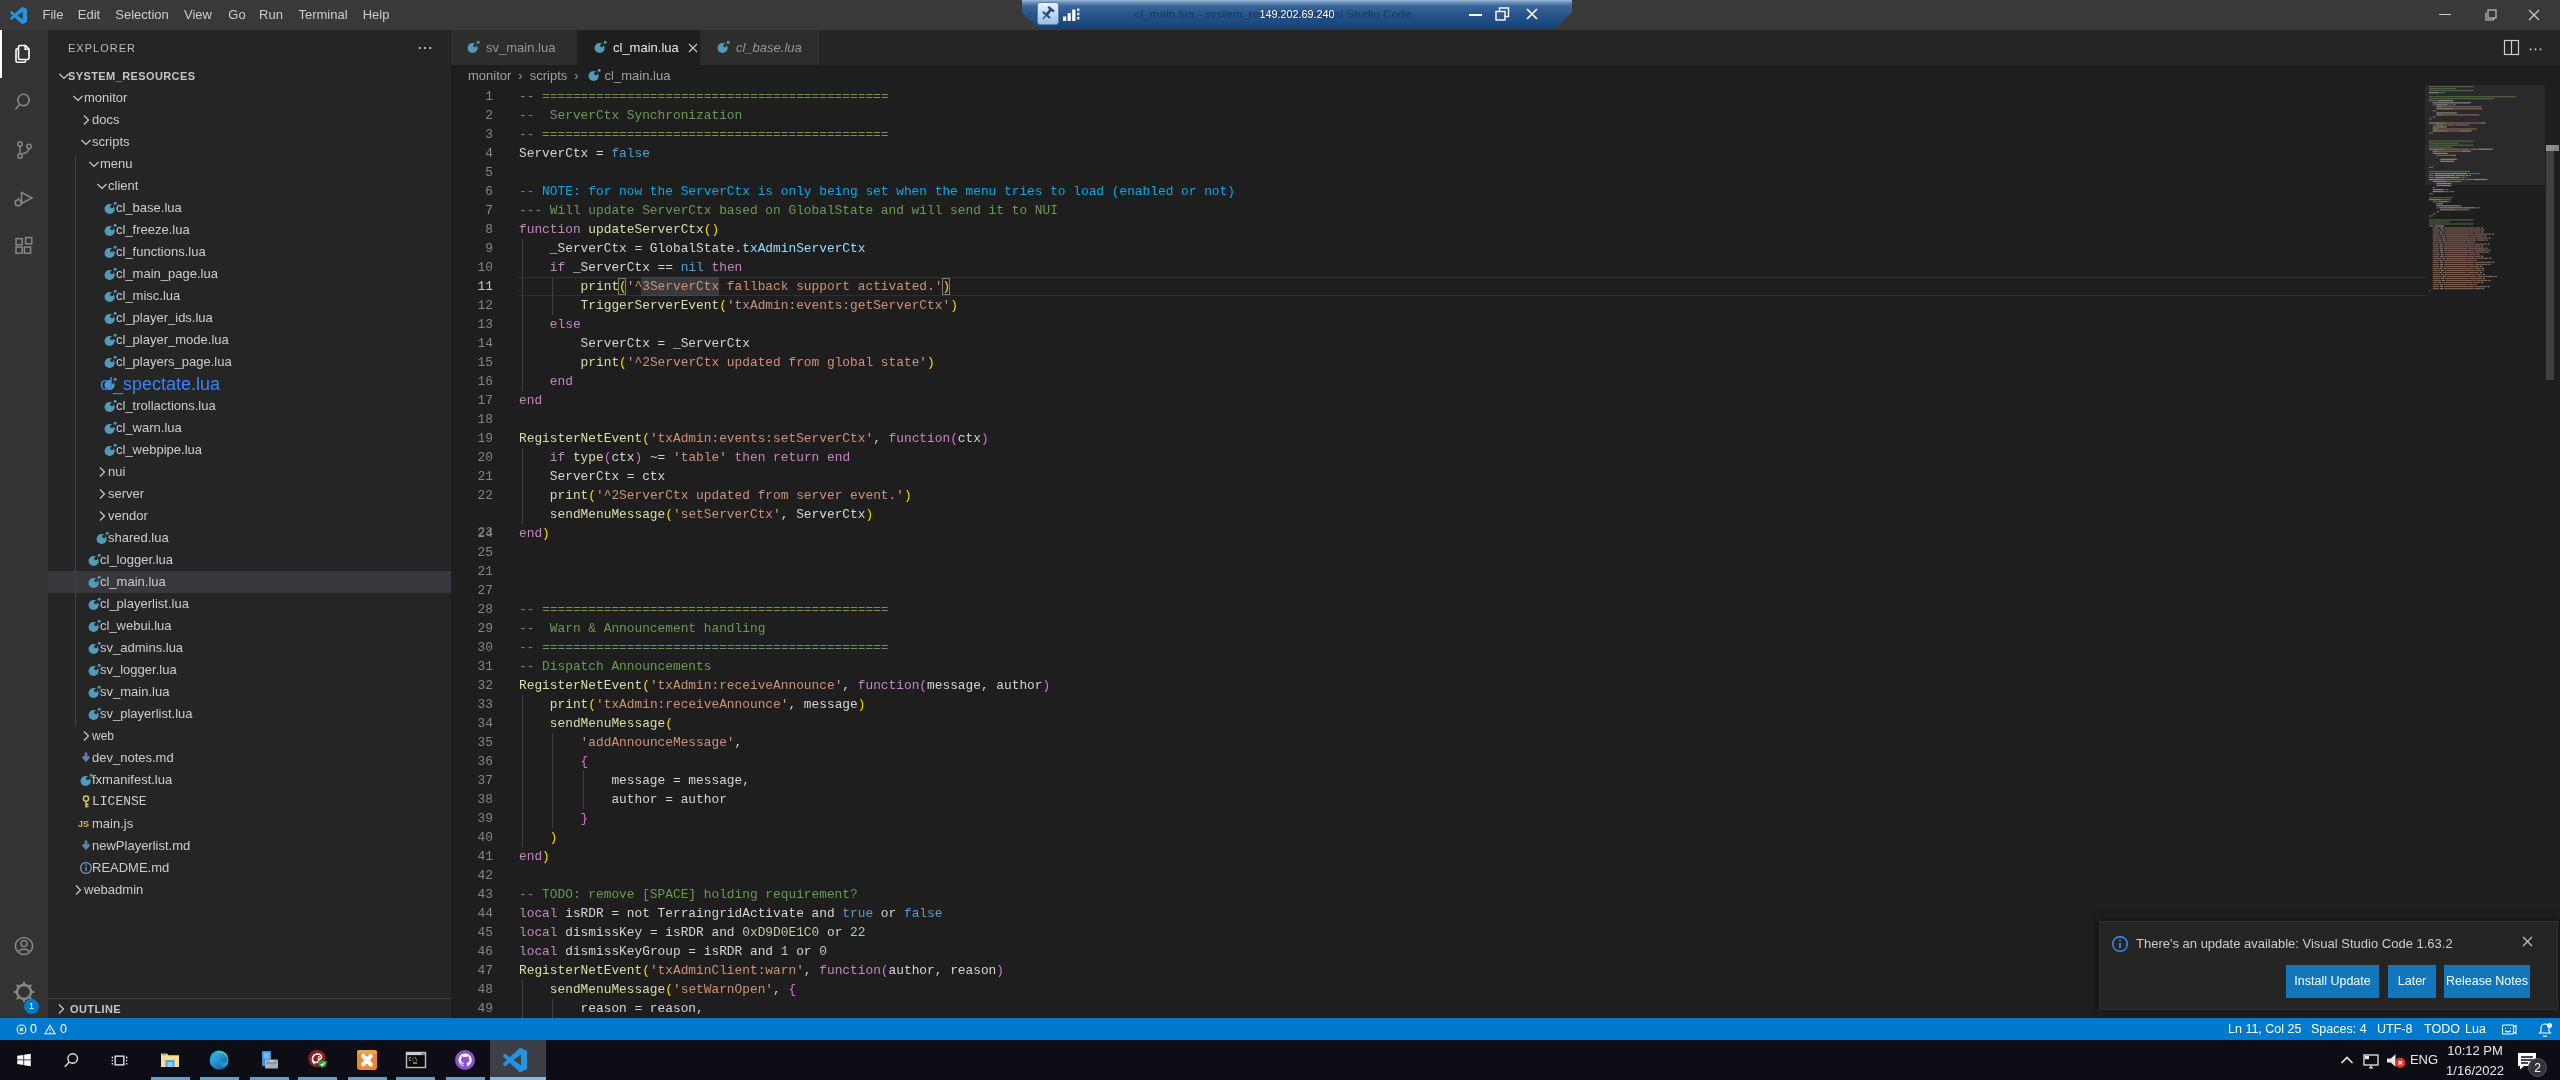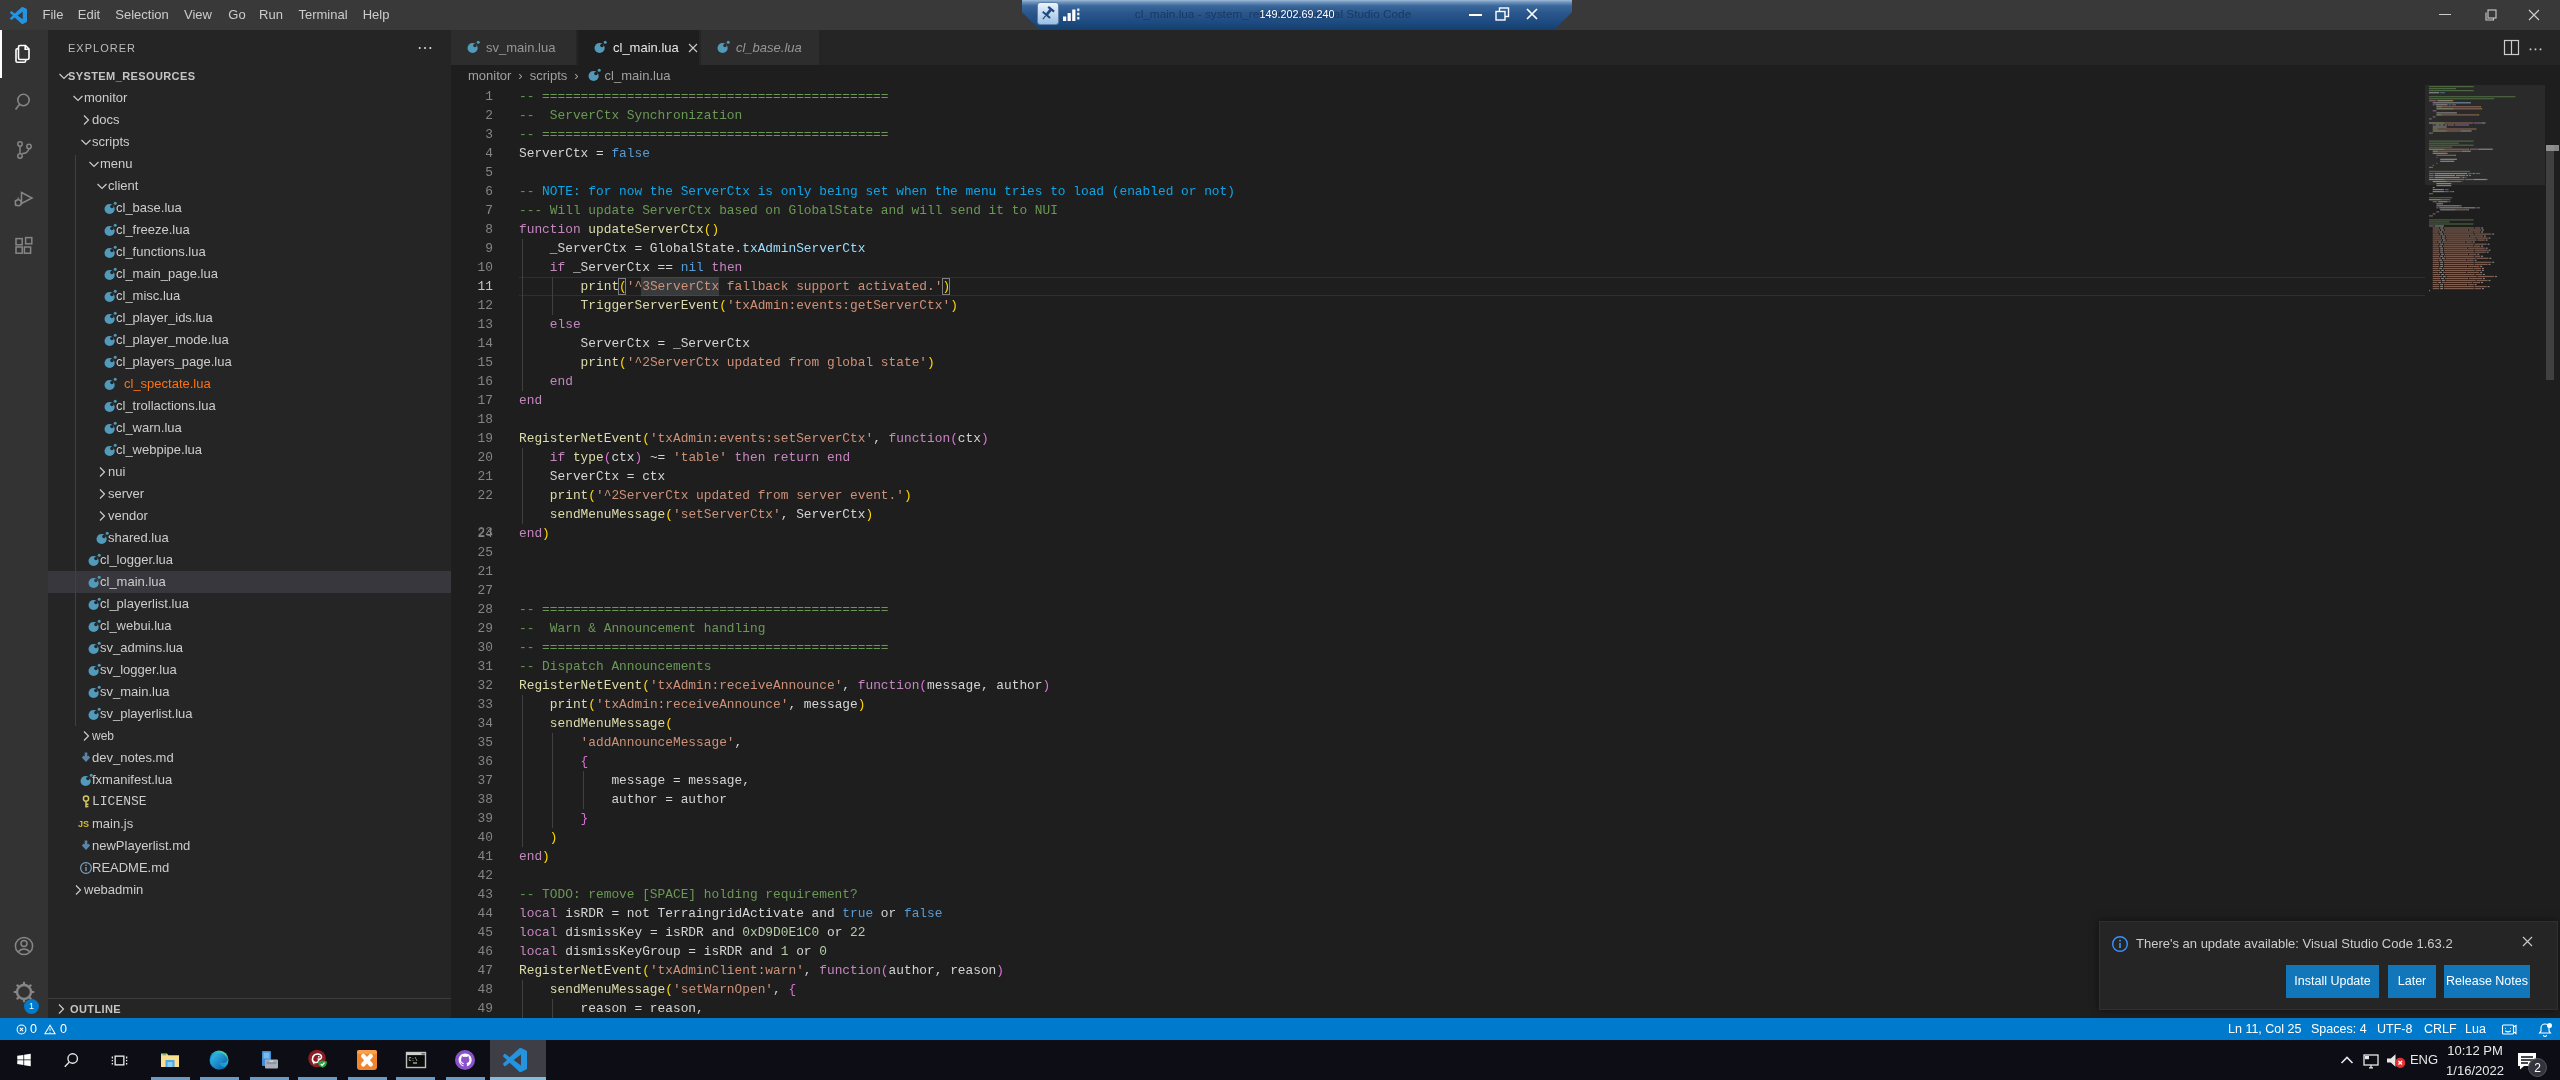--- a/index.html
+++ b/index.html
@@ -200,21 +200,21 @@
         <circle cx="13.2" cy="3.2" r="1.5" fill="#519aba"></circle>
       </svg></span>
     <span style="position:absolute;left:68px;font-size:13px;color:#cccccc;">cl_players_page.lua</span>
   </div>
 <div class="trow" style="top:373px;background:transparent">
     <span style="position:absolute;left:54px;top:3px"><svg class="tch" width="16" height="16" viewBox="0 0 16 16">
         <circle cx="7.6" cy="9" r="5.1" fill="#519aba"></circle>
         <circle cx="9.9" cy="6.5" r="1.7" fill="#252526"></circle>
         <circle cx="13.2" cy="3.2" r="1.5" fill="#519aba"></circle>
       </svg></span>
-    <span style="position:absolute;left:76px;font-size:13px;color:#f97316;">cl_spectate.lua</span>
+    <span style="position:absolute;left:52px;font-size:18px;color:#3b82f6;">cl_spectate.lua</span>
   </div>
 <div class="trow" style="top:395px;background:transparent">
     <span style="position:absolute;left:54px;top:3px"><svg class="tch" width="16" height="16" viewBox="0 0 16 16">
         <circle cx="7.6" cy="9" r="5.1" fill="#519aba"></circle>
         <circle cx="9.9" cy="6.5" r="1.7" fill="#252526"></circle>
         <circle cx="13.2" cy="3.2" r="1.5" fill="#519aba"></circle>
       </svg></span>
     <span style="position:absolute;left:68px;font-size:13px;color:#cccccc;">cl_trollactions.lua</span>
   </div>
 <div class="trow" style="top:417px;background:transparent">
@@ -906,21 +906,21 @@
     <g fill="none" stroke="#ffffff" stroke-width="1.3">
       <path d="M7.5 1.5 L14 12.5 H1 Z"></path>
       <path d="M7.5 5.5 v3"></path>
       <path d="M7.5 10.2 v1"></path>
     </g>
   </svg>
 <span class="sbt" style="left:60px">0</span>
 <span class="sbt" style="left:2228px">Ln 11, Col 25</span>
 <span class="sbt" style="left:2311px">Spaces: 4</span>
 <span class="sbt" style="left:2377px">UTF-8</span>
-<span class="sbt" style="left:2424px">CRLF</span>
+<span class="sbt" style="left:2424px">TODO</span>
 <span class="sbt" style="left:2465px">Lua</span>
 <svg style="position:absolute;left:2501px;top:1022px" width="16" height="16" viewBox="0 0 16 16">
     <g fill="none" stroke="#ffffff" stroke-width="1.1">
       <rect x="1.5" y="3" width="11" height="9" rx="1"></rect>
       <path d="M4.5 6.2 h.01 M9.5 6.2 h.01 M4.5 9 a3.5 2.5 0 0 0 5 0" stroke-linecap="round"></path>
       <path d="M12.5 5 l2.5 -1.5 v8 l-2.5 -1.5"></path>
     </g>
   </svg>
 <svg style="position:absolute;left:2537px;top:1022px" width="16" height="16" viewBox="0 0 16 16">
     <path d="M8 2 a4 4 0 0 1 4 4 v3 l1.5 2 H2.5 L4 9 V6 a4 4 0 0 1 4-4Z M6.5 13 a1.5 1.5 0 0 0 3 0" fill="none" stroke="#ffffff" stroke-width="1.1"></path>

